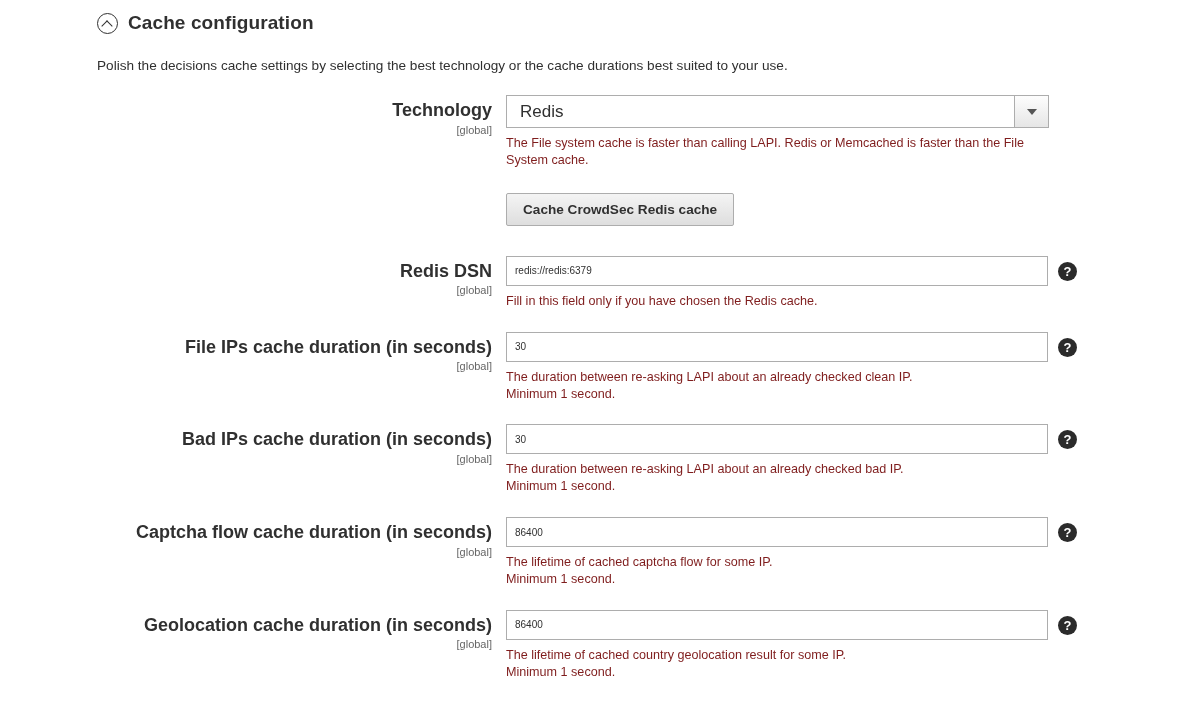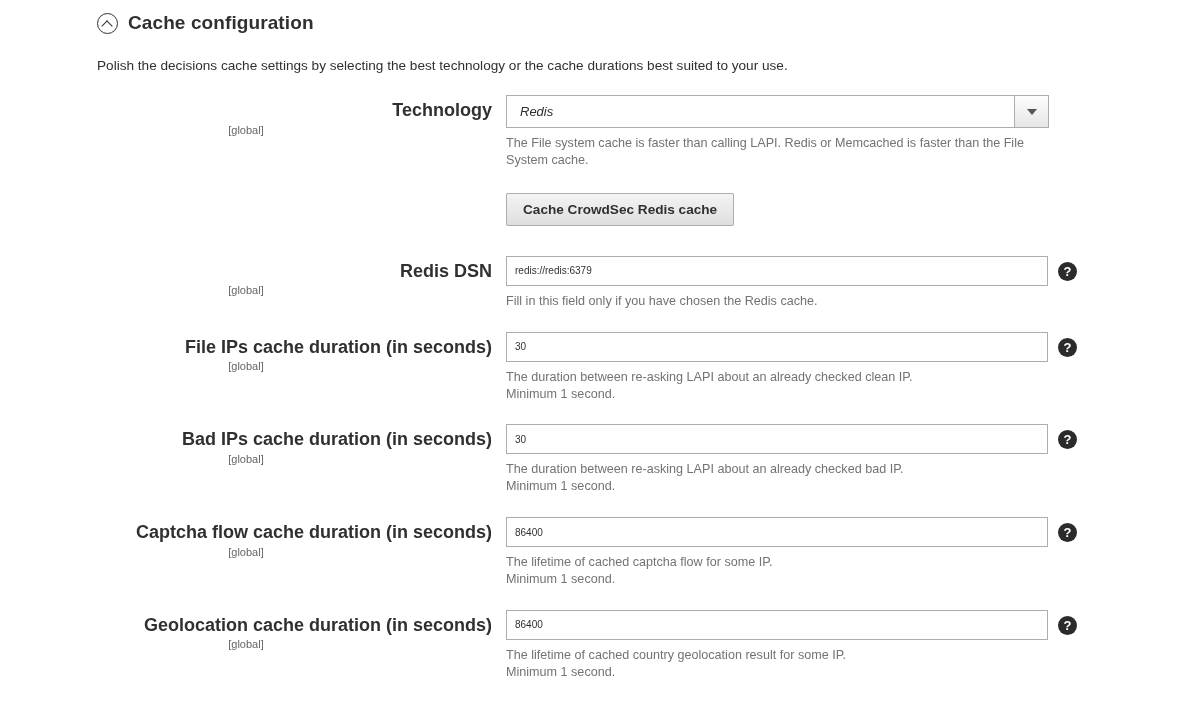--- a/index.html
+++ b/index.html
@@ -87,21 +87,20 @@
     color: #303030;
     display: block;
     line-height: 1.25;
   }
   .scope {
     display: block;
     font-size: 11px;
     color: #666666;
     font-weight: normal;
     margin-top: 2px;
-    text-align: center;
   }
   .field-col {
     flex: 1 1 auto;
     min-width: 0;
     padding-left: 0;
   }
   .field-line {
     display: flex;
     align-items: flex-start;
     gap: 10px;
@@ -125,23 +124,22 @@
     width: 543px;
     height: 33px;
     border: 1px solid #adadad;
     background: #ffffff;
     box-sizing: border-box;
     display: flex;
     align-items: center;
   }
   .select-value {
     padding-left: 13px;
-    font-size: 13px;
-    color: #303030;
-    font-style: italic;
+    font-size: 17px;
+    color: #303030;
   }
   .select-arrow {
     position: absolute;
     right: 0;
     top: 0;
     width: 33px;
     height: 31px;
     background: linear-gradient(#fdfdfd, #e6e6e6);
     border-left: 1px solid #adadad;
     display: flex;
@@ -152,21 +150,21 @@
     content: "";
     width: 0;
     height: 0;
     border-left: 5px solid transparent;
     border-right: 5px solid transparent;
     border-top: 6px solid #555555;
   }
 
   .help-text {
     font-size: 12.6px;
-    color: #737373;
+    color: #7f1d1d;
     margin-top: 7px;
     line-height: 1.34;
     max-width: 560px;
   }
   .help-text .second-line { display: block; }
 
   .btn {
     background: linear-gradient(#f4f4f4, #dedede);
     border: 1px solid #adadad;
     padding: 8px 16px;

